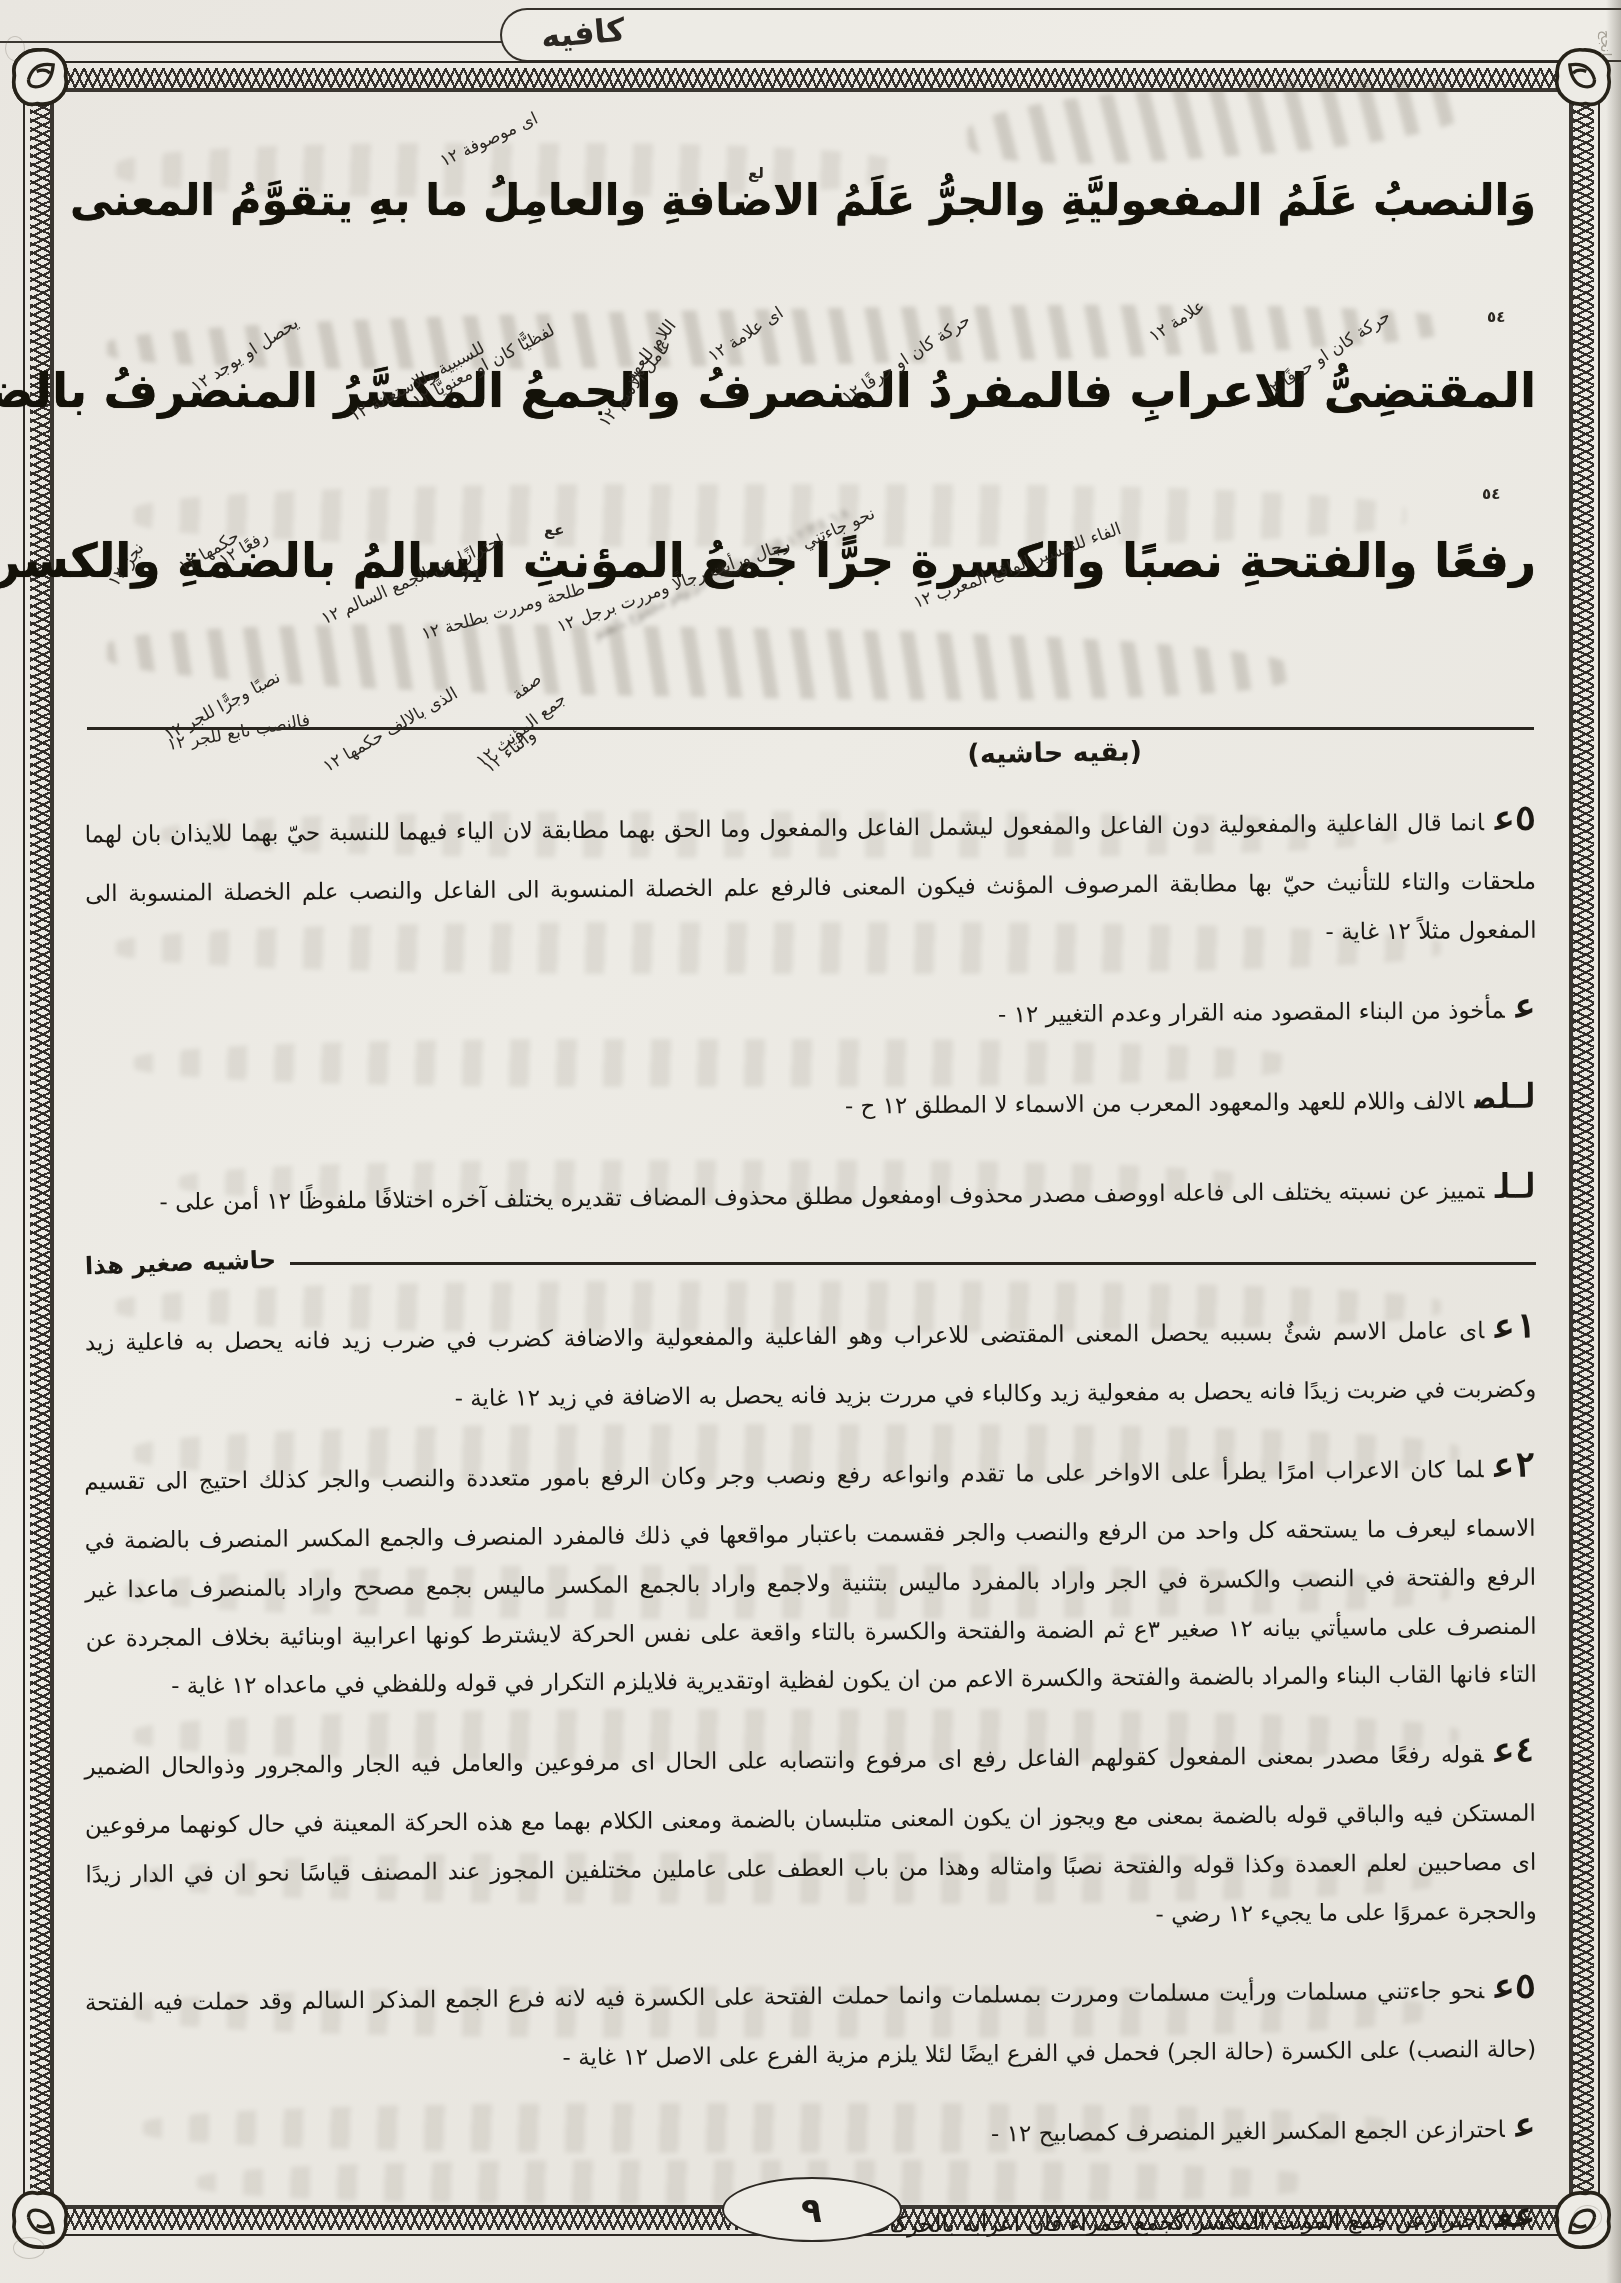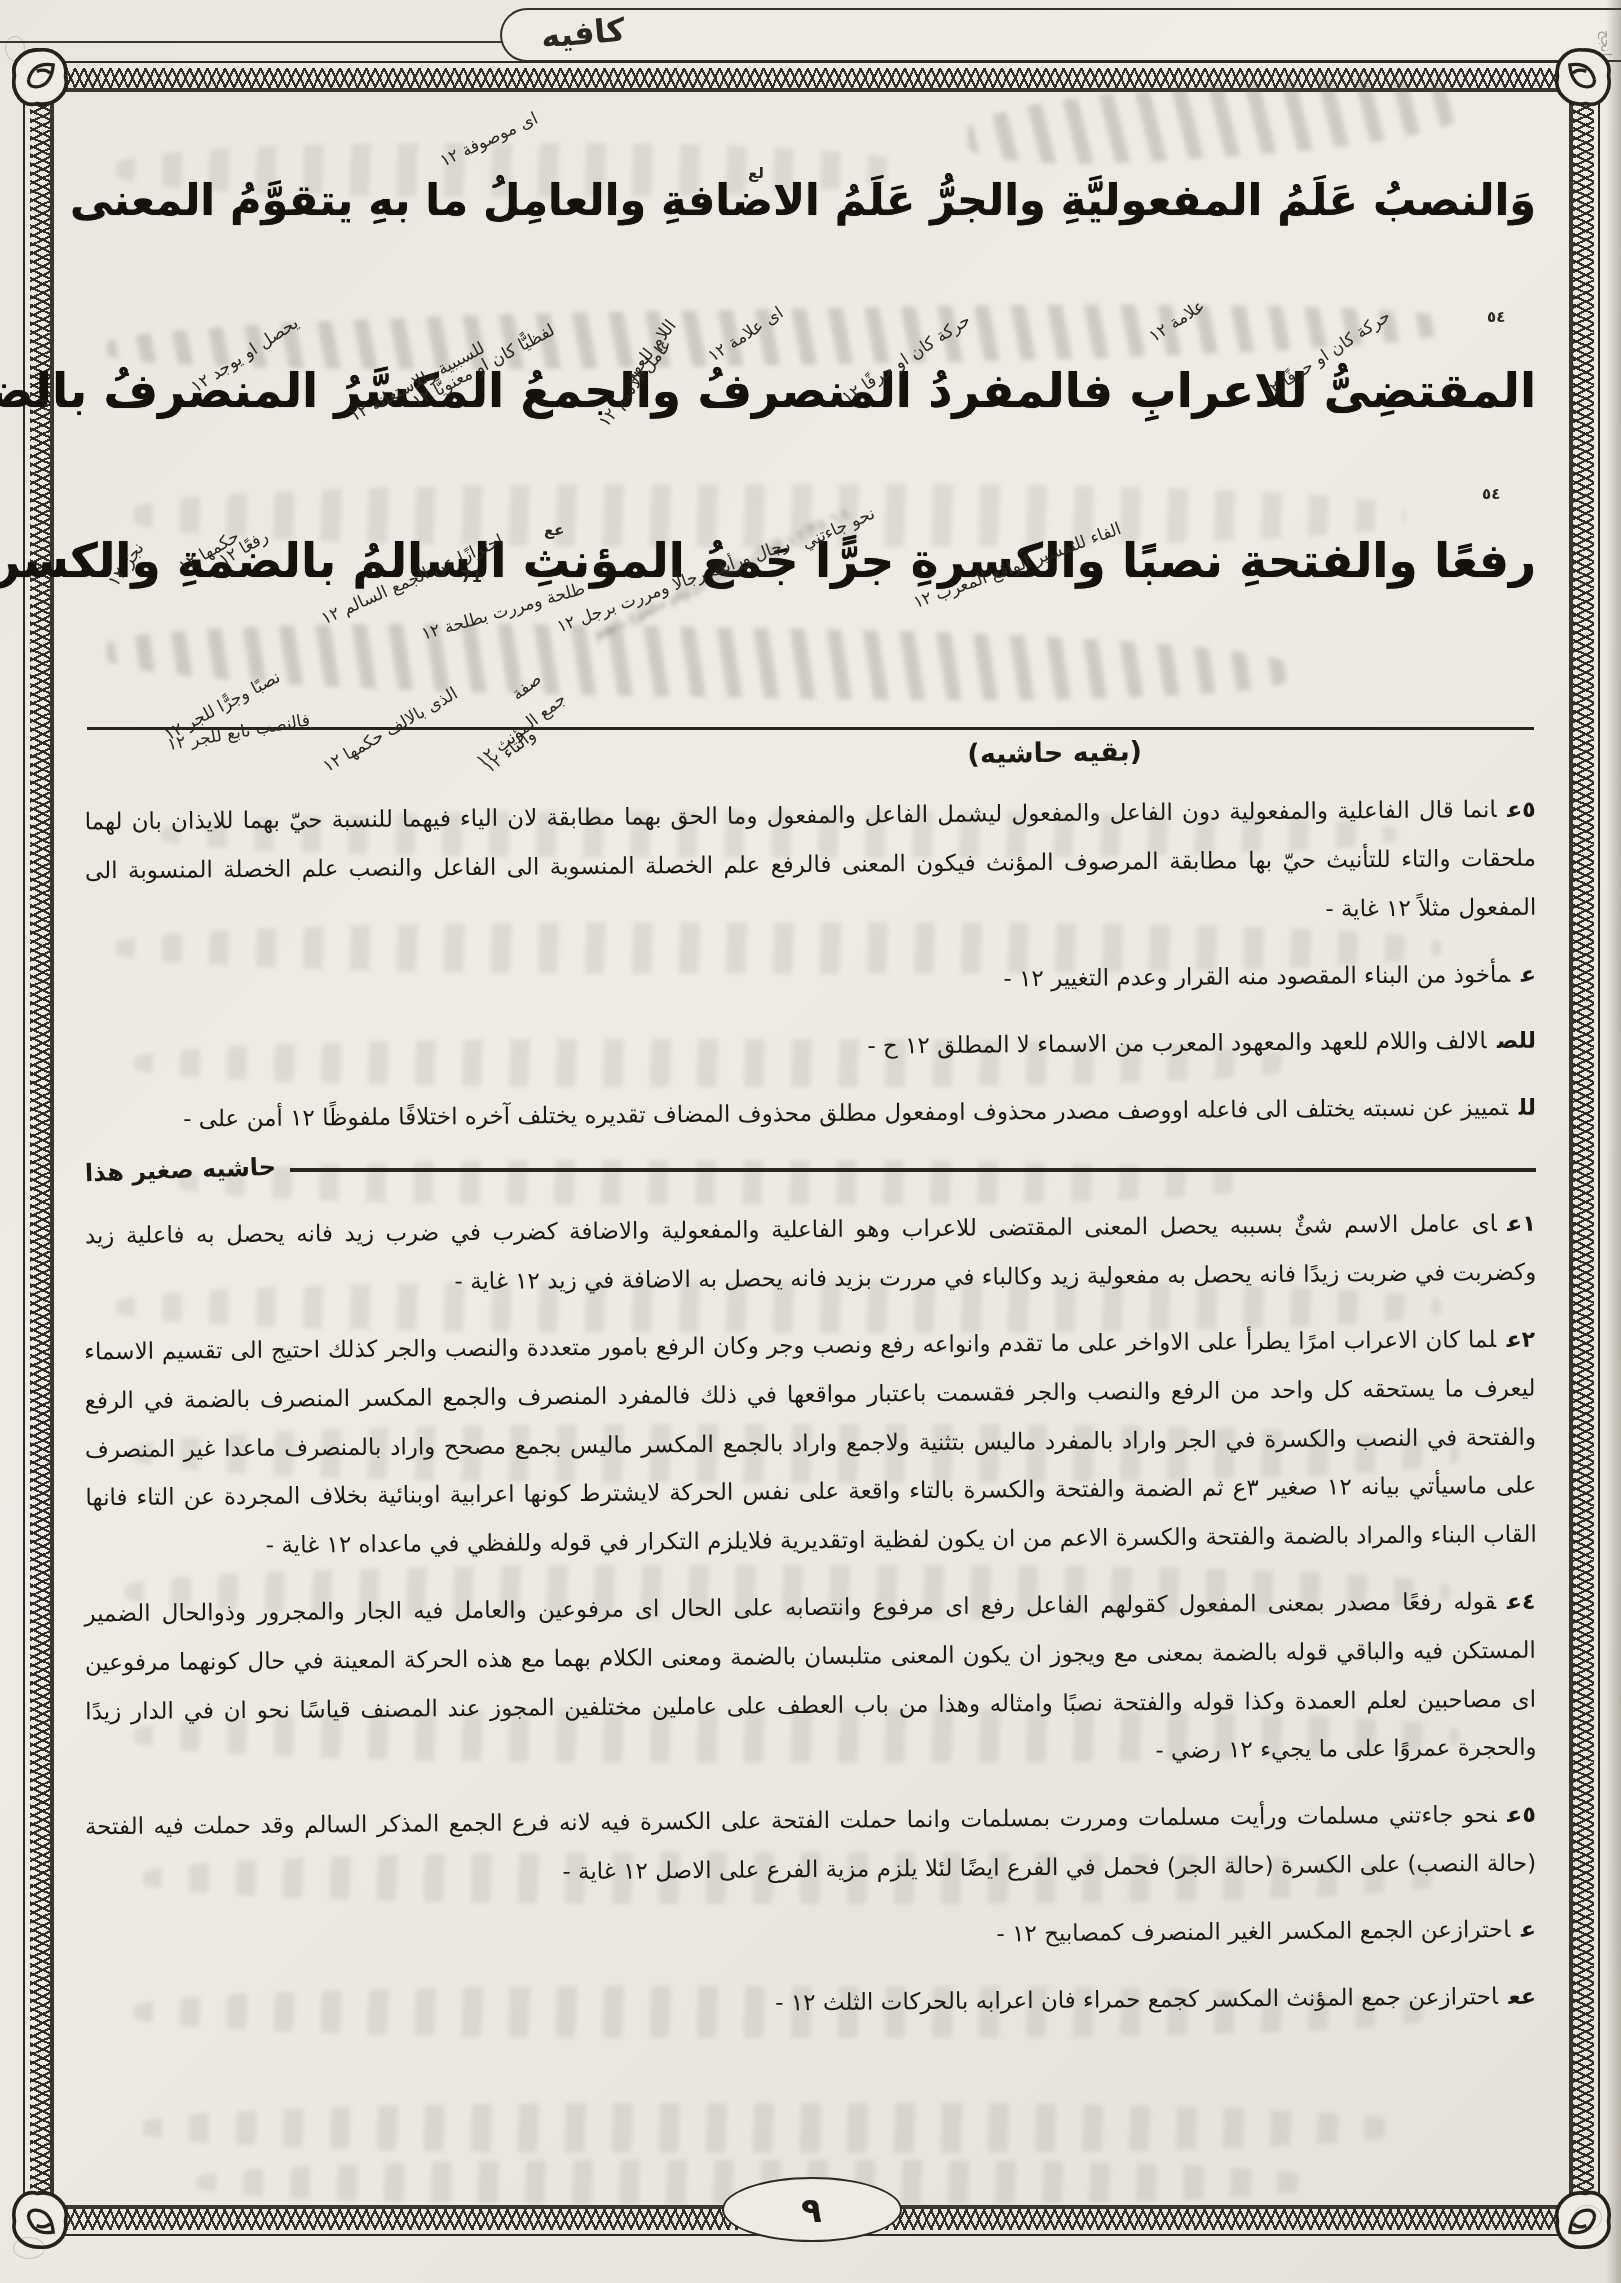--- a/index.html
+++ b/index.html
@@ -70,21 +70,21 @@
   .comm{position:absolute;left:85px;top:727px;width:1451px;direction:rtl;color:#1c1913;z-index:2;}
   .rule{height:3.1px;background:#29251f;margin:0 1.8px 10.7px;}
   .bq-head{
     text-align:right;padding-right:394px;font-size:27px;font-weight:700;margin:3.6px 0 19.7px;
     transform:rotate(-1deg);
   }
   .hp{
     text-align:justify;text-align-last:right;font-size:23px;line-height:2.12;
     margin:0 0 18px;transform:rotate(-0.5deg);
   }
-  .hp .mk{font-weight:700;font-size:22px;padding-left:10.7px;}
+  .hp .mk{font-weight:700;font-size:34px;padding-left:10.7px;font-family:Liberation Mono, monospace;}
   .subhead{display:flex;direction:ltr;align-items:center;gap:14.3px;margin:14.3px 0 21.5px;}
   .subhead .sh-t{font-size:24px;font-weight:700;white-space:nowrap;transform:rotate(-2deg);color:#1c1913;}
   .subhead .sh-line{flex:1;height:3.1px;background:#29251f;}
   
   .sm{
     position:absolute;filter:blur(2.7px);opacity:.42;border-radius:40%;pointer-events:none;z-index:1;
     background:repeating-linear-gradient(92deg, rgba(112,102,86,.30) 0 19.7px, transparent 19.7px 47px);
   }
   .sm.d{opacity:.55;background:repeating-linear-gradient(80deg, rgba(95,86,70,.38) 0 14.3px, transparent 14.3px 36px);}
   

